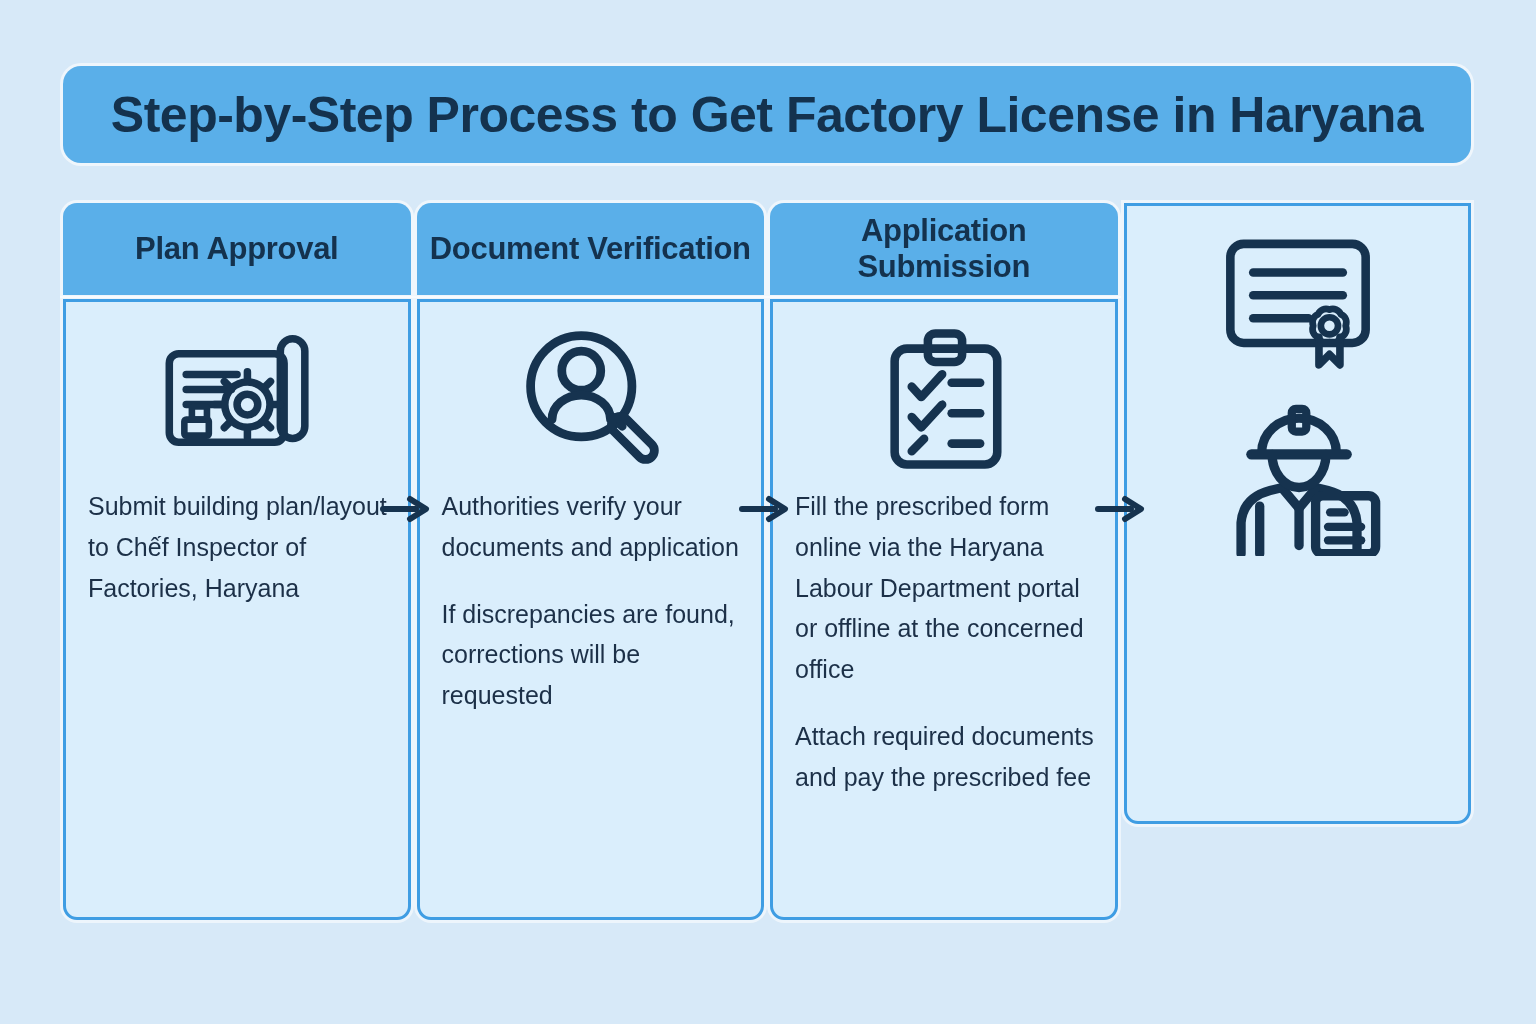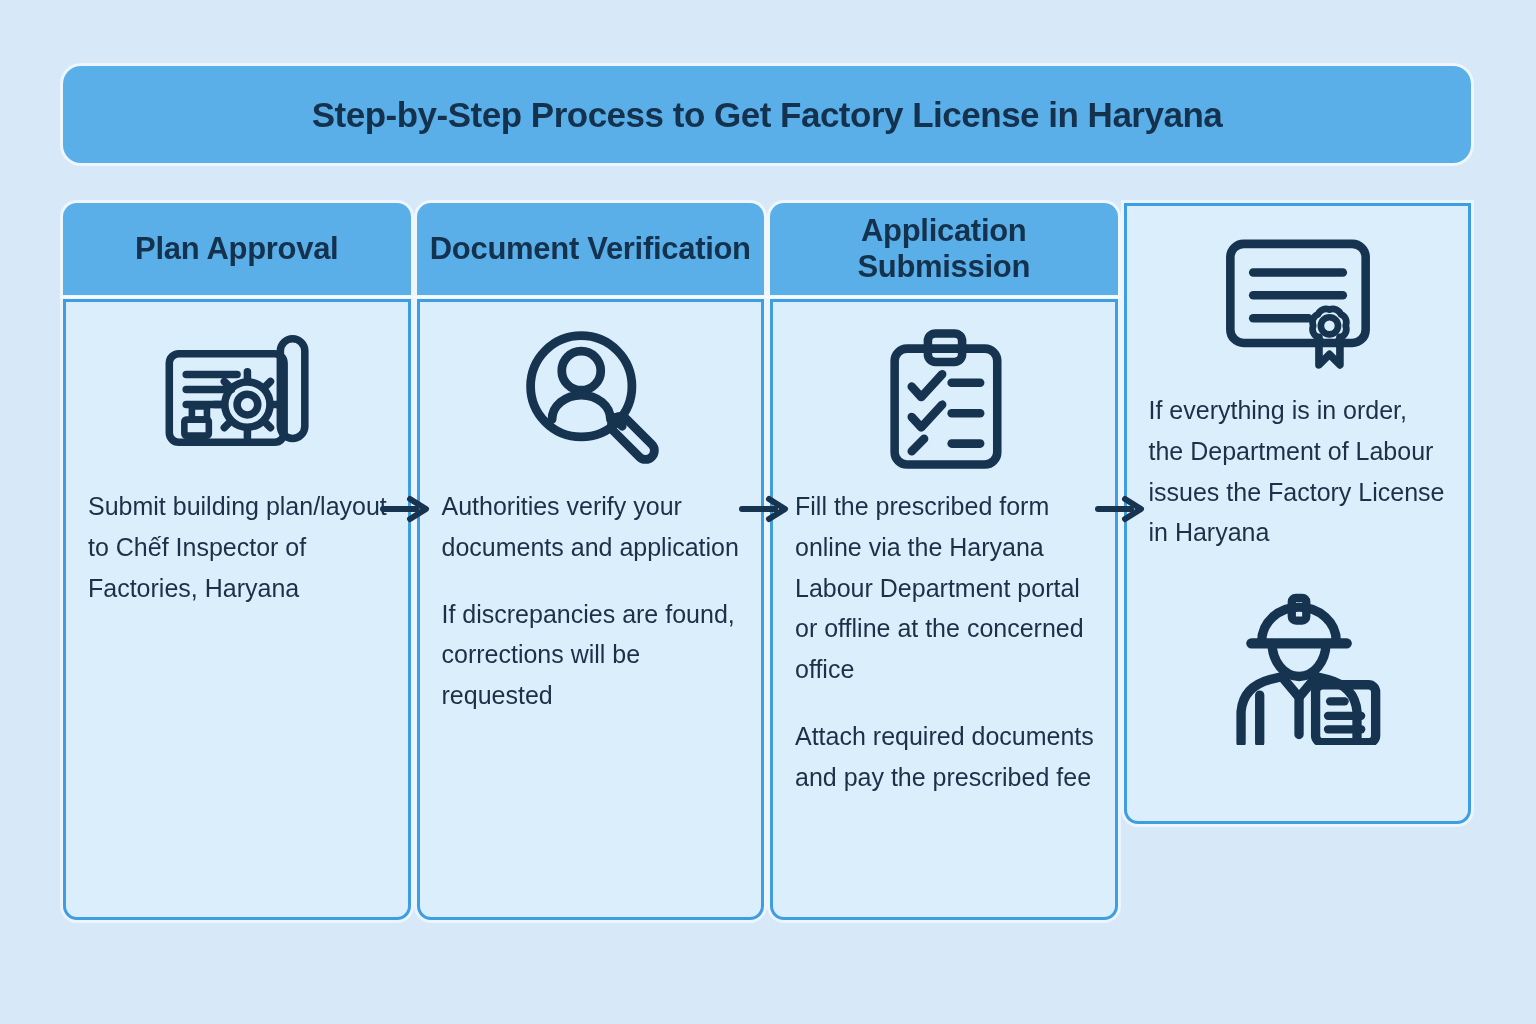--- a/index.html
+++ b/index.html
@@ -12,21 +12,21 @@
   .stage{position:absolute;left:0;top:0;width:1536px;height:1024px;}
 
   
   .banner{
     position:absolute;left:63px;top:66px;width:1408px;height:97px;
     background:#5aafe9;border-radius:18px;
     box-shadow:0 0 0 3px rgba(255,255,255,.6);
     display:flex;align-items:center;justify-content:center;
   }
   .banner h1{
-    margin:0;font-size:35px;font-weight:700;color:#14324e;
+    margin:0;font-size:50px;font-weight:700;color:#14324e;
     letter-spacing:-0.5px;white-space:nowrap;
   }
 
   
   .cards{
     position:absolute;left:63px;top:203px;width:1408px;
     display:flex;gap:6px;align-items:stretch;
   }
   .card{flex:1 1 0;display:flex;flex-direction:column;}
   .card-header{
@@ -151,21 +151,20 @@
           <svg width="162" height="146" viewBox="0 0 170 150">
             <rect class="ic" x="14" y="14" width="142" height="104" rx="14" stroke-width="9"></rect>
             <line class="ic" x1="38" y1="44" x2="132" y2="44" stroke-width="9"></line>
             <line class="ic" x1="38" y1="68" x2="132" y2="68" stroke-width="9"></line>
             <line class="ic" x1="38" y1="92" x2="96" y2="92" stroke-width="9"></line>
             <path class="ic" d="M107 112 L107 141 L118 130 L129 141 L129 112" stroke-width="8"></path>
             <path class="ic" stroke-width="7" fill="#daeefc" d="M135 100 A9 9 0 0 1 130 112 A9 9 0 0 1 118 117 A9 9 0 0 1 106 112 A9 9 0 0 1 101 100 A9 9 0 0 1 106 88 A9 9 0 0 1 118 83 A9 9 0 0 1 130 88 A9 9 0 0 1 135 100 Z"></path>
             <circle class="ic" cx="118" cy="100" r="9" stroke-width="7"></circle>
           </svg>
         </div>
-        <p>If everything is in order, the Department of Labour issues the Factory License in Haryana</p>
         <div class="worker-row">
           <svg width="176" height="166" viewBox="0 0 170 160">
             <path class="ic" d="M30 158 V128 Q32 104 58 97 L70 94" stroke-width="9"></path>
             <path class="ic" d="M102 94 L114 97 Q140 104 142 128 V158" stroke-width="9"></path>
             <line class="ic" x1="48" y1="112" x2="48" y2="158" stroke-width="9"></line>
             <path class="ic" d="M70 95 L86 114 L102 95" stroke-width="9"></path>
             <line class="ic" x1="86" y1="114" x2="86" y2="150" stroke-width="9"></line>
             <path class="ic" d="M60 62 a26 32 0 0 0 52 0" stroke-width="9"></path>
             <path class="ic" d="M50 60 a36 33 0 0 1 72 0" stroke-width="9" fill="#daeefc"></path>
             <rect class="ic" x="79" y="18" width="14" height="22" rx="4" stroke-width="8" fill="#daeefc"></rect>

